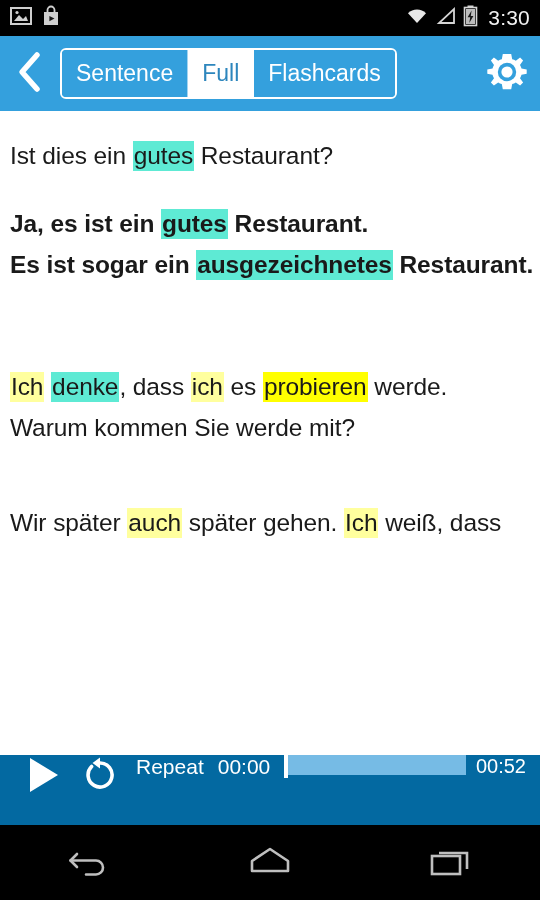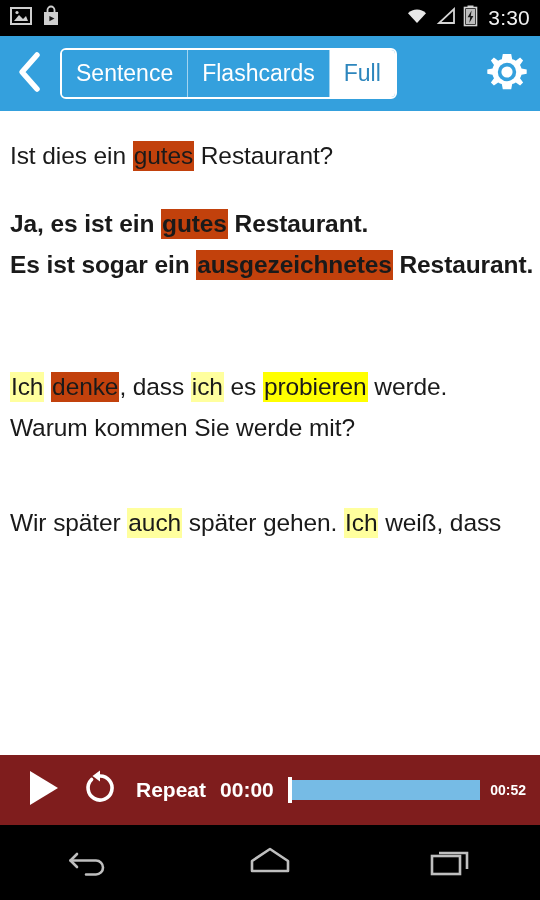--- a/index.html
+++ b/index.html
@@ -48,43 +48,43 @@
   .para{margin:0;padding:0;}
   .line{
     font-size:24.5px;line-height:41px;color:#1a1a1a;
     white-space:nowrap;letter-spacing:-0.1px;
   }
   .line.bold{font-weight:bold;}
   .gap{height:27px;}
   .gap-sm{height:24px;}
 
   mark{background:transparent;color:inherit;padding:1px 1px 2px 1px;}
-  .hl-blue{background:#c2410c;}
+  .hl-blue{background:#5eead4;}
   .hl-yellow-pale{background:#ffff9e;}
   .hl-yellow-bright{background:#ffff00;}
   .dotted{border-bottom:2px dotted #9a9a9a;padding-bottom:1px;}
 
   
   .player{
     position:absolute;top:755px;left:0;width:540px;height:70px;
-    background:#7f1d1d;display:flex;align-items:center;padding:0 14px;
-    box-sizing:border-box;gap:0;font-weight:bold;
+    background:#0369a1;display:flex;align-items:flex-start;padding:0 14px;
+    box-sizing:border-box;gap:0;
   }
   .play-btn{width:58px;display:flex;align-items:center;justify-content:center;}
   .repeat-btn{width:56px;display:flex;align-items:center;justify-content:center;}
   .repeat-label{color:#ffffff;font-size:21px;margin-left:8px;}
   .time{color:#ffffff;font-size:21px;margin-left:14px;}
   .seek{
     position:relative;flex:1;height:20px;margin:0 10px 0 14px;
     background:#76bbe5;display:flex;align-items:center;
   }
   .seek-thumb{
     position:absolute;left:0px;top:-3px;width:4px;height:26px;background:#ffffff;
   }
-  .time-total{color:#ffffff;font-size:14px;}
+  .time-total{color:#ffffff;font-size:20px;}
 
   
   .navbar{
     position:absolute;top:825px;left:0;width:540px;height:75px;background:#000000;
     display:flex;align-items:center;justify-content:space-around;
   }
   .nav-btn{width:110px;height:75px;display:flex;align-items:center;justify-content:center;}
 </style>
 </head>
 <body>
@@ -136,22 +136,22 @@
     <div class="back-btn">
       <span>
         <svg width="30" height="44" viewBox="0 0 30 44">
           <path d="M22 5 L7 22 L22 39" fill="none" stroke="#ffffff" stroke-width="5.5" stroke-linecap="round" stroke-linejoin="round"></path>
         </svg>
       </span>
     </div>
 
     <div class="segmented">
       <div class="seg">Sentence</div>
+      <div class="seg active">Full</div>
       <div class="seg">Flashcards</div>
-      <div class="seg active">Full</div>
     </div>
 
     <div class="gear-btn">
       <span>
         <svg width="46" height="46" viewBox="0 0 46 46">
           <g fill="#ffffff">
             <path d="M23 5 l4.2 0 l1 5.2 a13.6 13.6 0 0 1 3.6 1.5 l4.3-3.1 l3 3 l-3.1 4.3
                      a13.6 13.6 0 0 1 1.5 3.6 l5.2 1 l0 4.2 l-5.2 1 a13.6 13.6 0 0 1 -1.5 3.6
                      l3.1 4.3 l-3 3 l-4.3-3.1 a13.6 13.6 0 0 1 -3.6 1.5 l-1 5.2 l-4.2 0
                      l-4.2 0 l-1-5.2 a13.6 13.6 0 0 1 -3.6-1.5 l-4.3 3.1 l-3-3 l3.1-4.3

